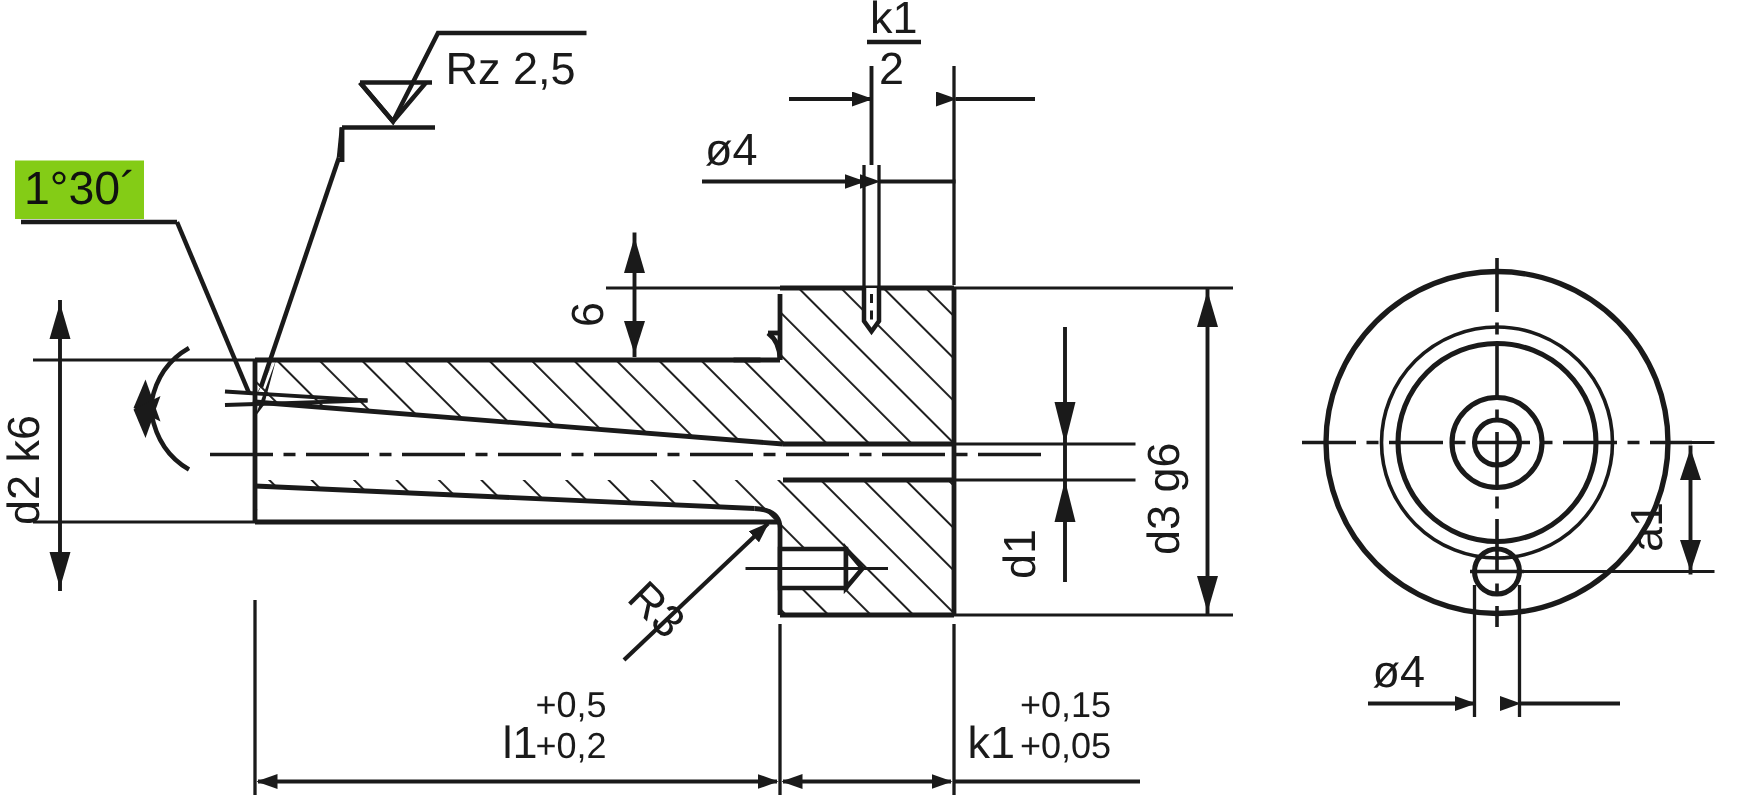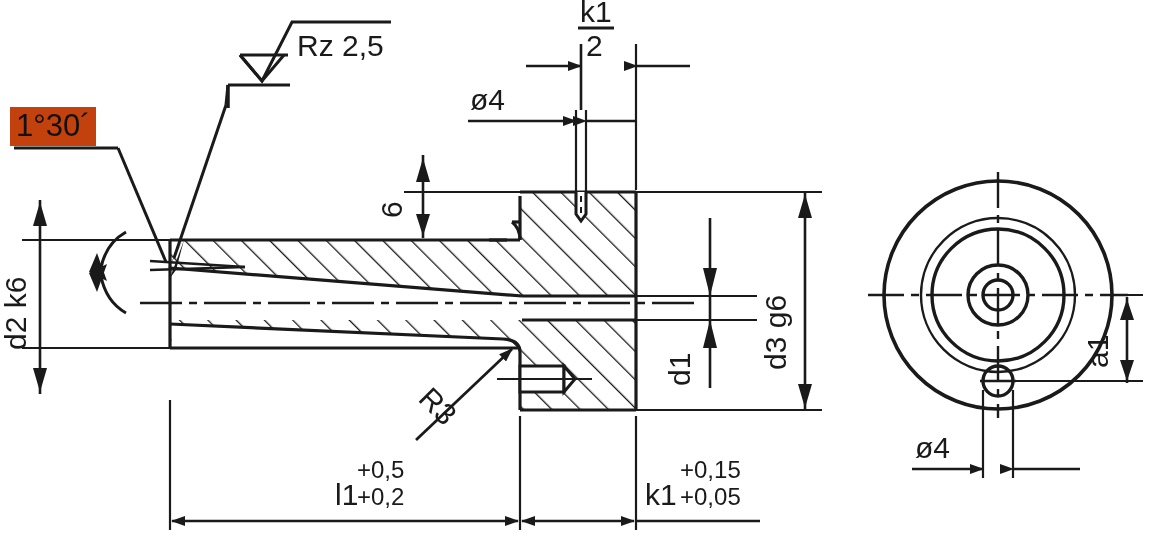--- a/index.html
+++ b/index.html
@@ -28,21 +28,21 @@
     fill: #1a1a1a;
     font-size: 30px;
   }
   .txt-tol {
     font-family: "Liberation Sans", sans-serif;
     fill: #1a1a1a;
     font-size: 24px;
   }
   .hl-box {
     position: absolute;
-    background: #c2410c;
+    background: #84cc16;
     color: #111111;
     font-family: "Liberation Sans", sans-serif;
     font-size: 31px;
     line-height: 1;
     padding: 3px 6px 5px 6px;
     white-space: nowrap;
     letter-spacing: 0px;
   }
 </style>
 </head>

